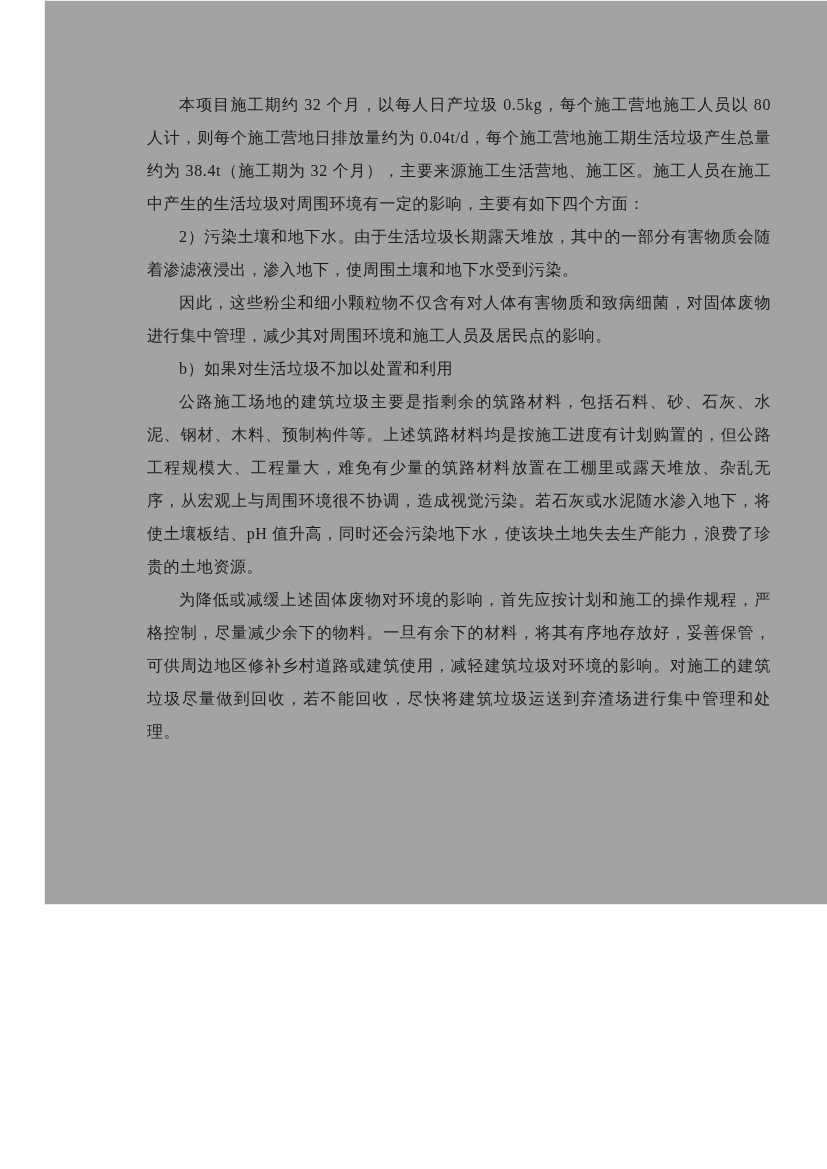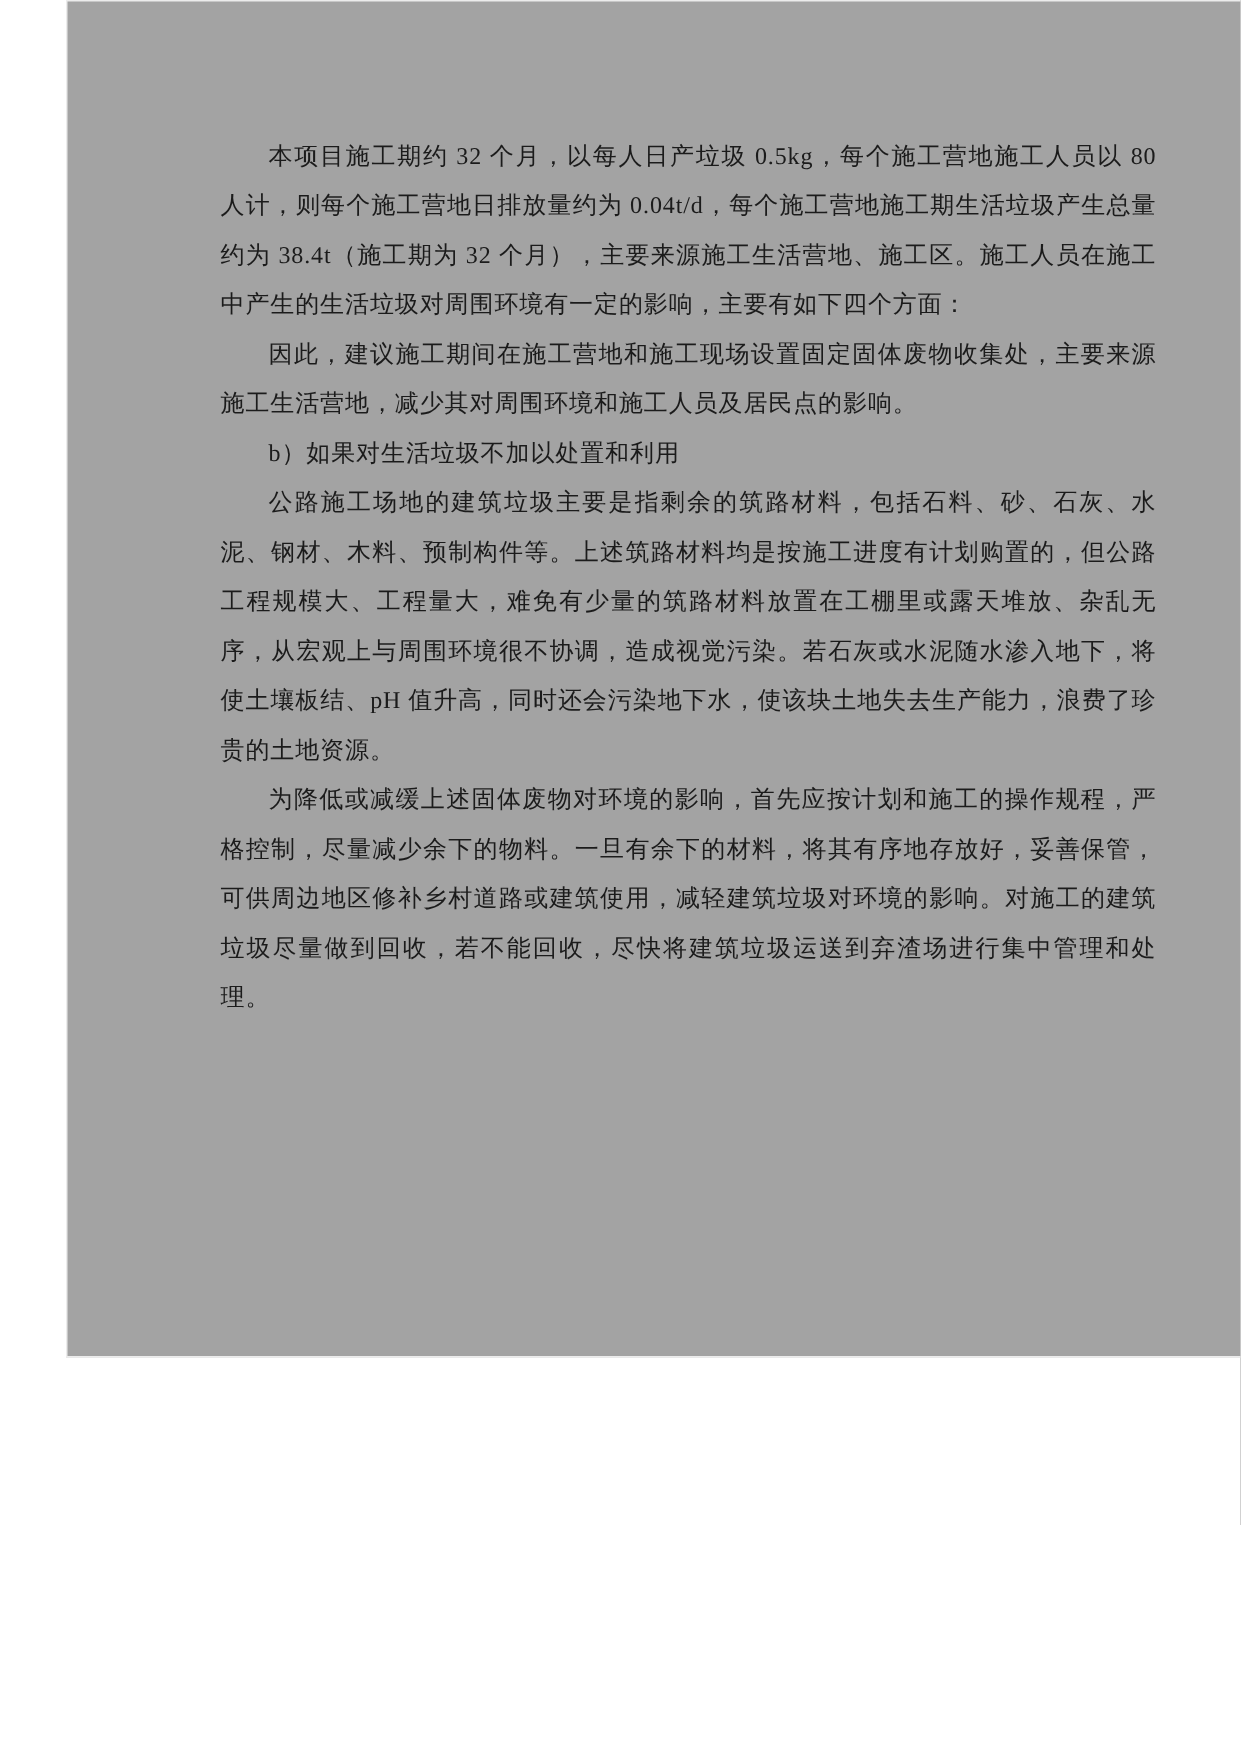--- a/index.html
+++ b/index.html
@@ -44,21 +44,22 @@
     line-height: 16px;
     color: #2a2a2a;
   }
 </style>
 </head>
 <body>
 
 <div class="page">
   <div class="content">
     <p>本项目施工期约 32 个月，以每人日产垃圾 0.5kg，每个施工营地施工人员以 80 人计，则每个施工营地日排放量约为 0.04t/d，每个施工营地施工期生活垃圾产生总量约为 38.4t（施工期为 32 个月），主要来源施工生活营地、施工区。施工人员在施工中产生的生活垃圾对周围环境有一定的影响，主要有如下四个方面：</p>
-    <p>因此，建议施工期间在施工营地和施工现场设置固定固体废物收集处，主要来源施工生活营地，减少其对周围环境和施工人员及居民点的影响。</p>
+    <p>2）污染土壤和地下水。由于生活垃圾长期露天堆放，其中的一部分有害物质会随着渗滤液浸出，渗入地下，使周围土壤和地下水受到污染。</p>
+    <p>因此，这些粉尘和细小颗粒物不仅含有对人体有害物质和致病细菌，对固体废物进行集中管理，减少其对周围环境和施工人员及居民点的影响。</p>
     <p>b）如果对生活垃圾不加以处置和利用</p>
     <p>公路施工场地的建筑垃圾主要是指剩余的筑路材料，包括石料、砂、石灰、水泥、钢材、木料、预制构件等。上述筑路材料均是按施工进度有计划购置的，但公路工程规模大、工程量大，难免有少量的筑路材料放置在工棚里或露天堆放、杂乱无序，从宏观上与周围环境很不协调，造成视觉污染。若石灰或水泥随水渗入地下，将使土壤板结、pH 值升高，同时还会污染地下水，使该块土地失去生产能力，浪费了珍贵的土地资源。</p>
     <p>为降低或减缓上述固体废物对环境的影响，首先应按计划和施工的操作规程，严格控制，尽量减少余下的物料。一旦有余下的材料，将其有序地存放好，妥善保管，可供周边地区修补乡村道路或建筑使用，减轻建筑垃圾对环境的影响。对施工的建筑垃圾尽量做到回收，若不能回收，尽快将建筑垃圾运送到弃渣场进行集中管理和处理。</p>
   </div>
   <div class="footer">
     <span>81</span>
   </div>
 </div>
 
 </body></html>

